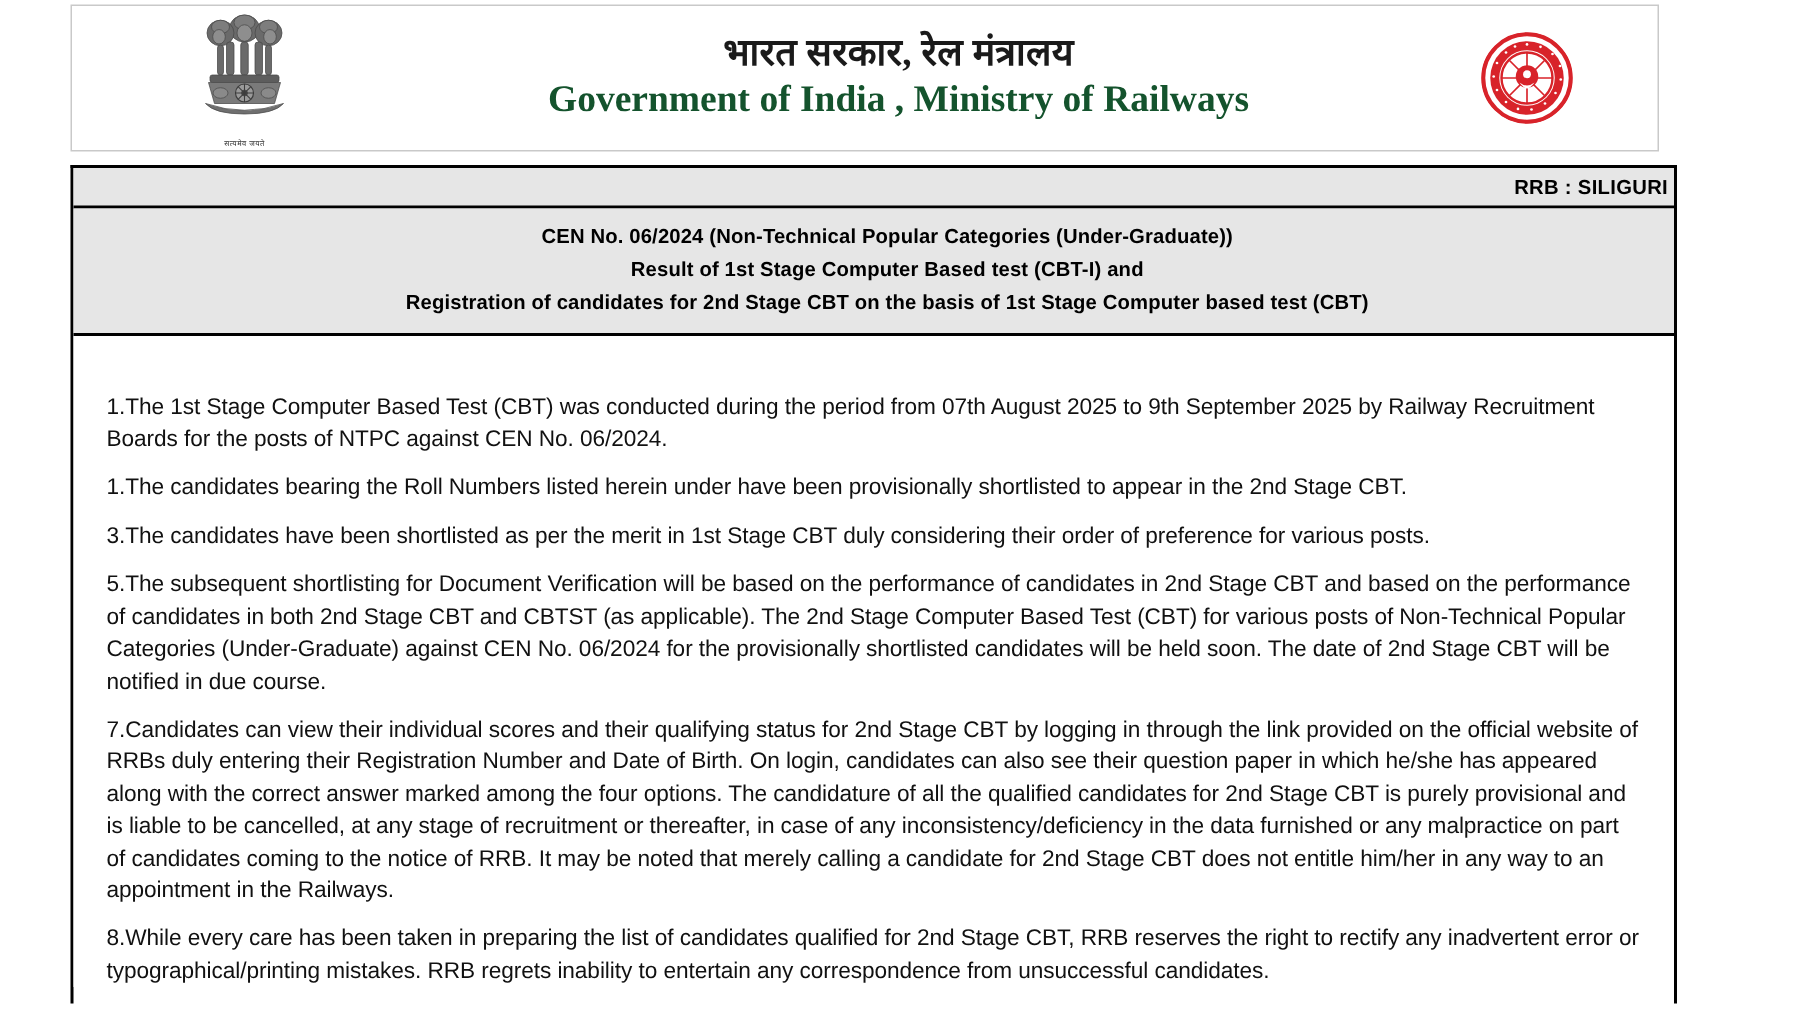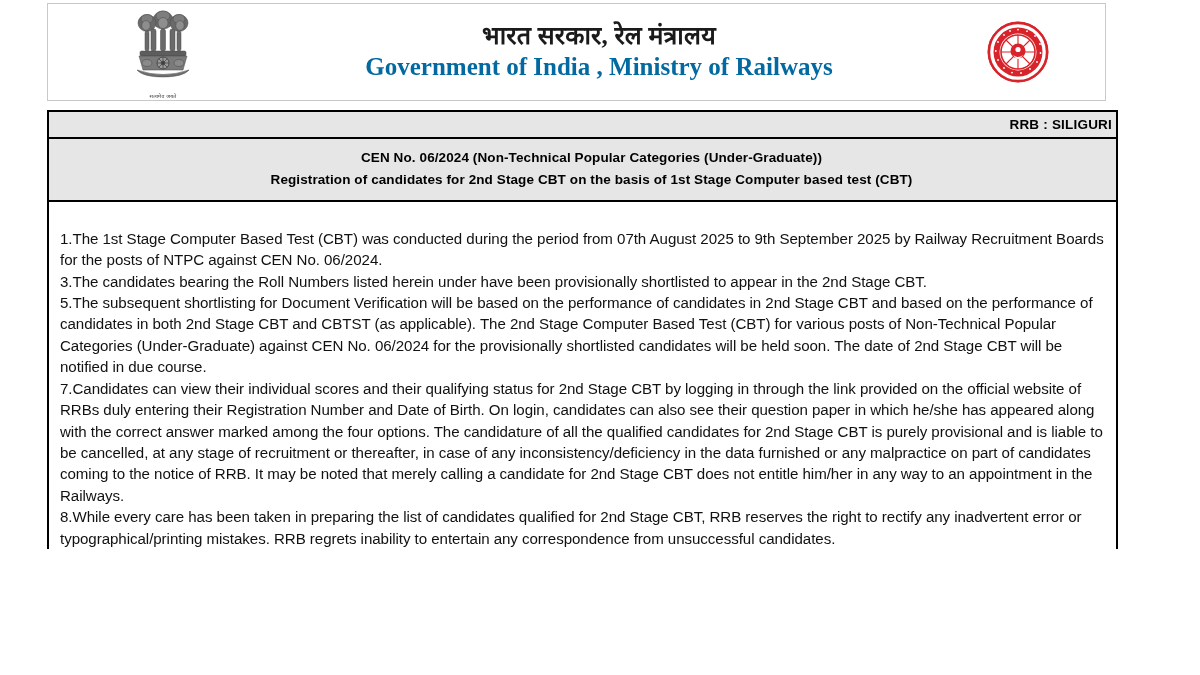--- a/index.html
+++ b/index.html
@@ -56,21 +56,21 @@
     font-weight: 700;
     line-height: 1.15;
     color: #1a1a1a;
     letter-spacing: 0.2px;
   }
   .english-title {
     font-family: "Liberation Serif", serif;
     font-size: 25px;
     font-weight: 700;
     line-height: 1.2;
-    color: #0369a1;
+    color: #14532d;
     margin-top: 2px;
   }
 
   .railways-slot {
     width: 175px;
     display: flex;
     align-items: center;
     justify-content: center;
     flex: 0 0 auto;
   }
@@ -116,21 +116,21 @@
   }
 
   .body-text {
     font-size: 15.1px;
     line-height: 1.42;
     color: #111111;
     text-align: left;
     letter-spacing: -0.05px;
   }
   .body-text p {
-    margin: 0;
+    margin: 11px;
     padding: 0;
   }
 
   
   .emblem-caption {
     font-size: 5px;
     text-align: center;
     color: #333;
     margin-top: 1px;
     letter-spacing: 0.3px;
@@ -232,27 +232,29 @@
       </svg>
     </div>
   </div>
 
   <div class="main-table">
 
     <div class="rrb-row">RRB : SILIGURI</div>
 
     <div class="cen-row">
       <div class="cen-line">CEN No. 06/2024 (Non-Technical Popular Categories (Under-Graduate))</div>
+      <div class="cen-line">Result of 1st Stage Computer Based test (CBT-I) and</div>
       <div class="cen-line">Registration of candidates for 2nd Stage CBT on the basis of 1st Stage Computer based test (CBT)</div>
     </div>
 
     <div class="body-row">
       <div class="body-text">
         <p>1.The 1st Stage Computer Based Test (CBT) was conducted during the period from 07th August 2025 to 9th September 2025 by Railway Recruitment Boards for the posts of NTPC against CEN No. 06/2024.</p>
-        <p>3.The candidates bearing the Roll Numbers listed herein under have been provisionally shortlisted to appear in the 2nd Stage CBT.</p>
+        <p>1.The candidates bearing the Roll Numbers listed herein under have been provisionally shortlisted to appear in the 2nd Stage CBT.</p>
+        <p>3.The candidates have been shortlisted as per the merit in 1st Stage CBT duly considering their order of preference for various posts.</p>
         <p>5.The subsequent shortlisting for Document Verification will be based on the performance of candidates in 2nd Stage CBT and based on the performance of candidates in both 2nd Stage CBT and CBTST (as applicable). The 2nd Stage Computer Based Test (CBT) for various posts of Non-Technical Popular Categories (Under-Graduate) against CEN No. 06/2024 for the provisionally shortlisted candidates will be held soon. The date of 2nd Stage CBT will be notified in due course.</p>
         <p>7.Candidates can view their individual scores and their qualifying status for 2nd Stage CBT by logging in through the link provided on the official website of RRBs duly entering their Registration Number and Date of Birth. On login, candidates can also see their question paper in which he/she has appeared along with the correct answer marked among the four options. The candidature of all the qualified candidates for 2nd Stage CBT is purely provisional and is liable to be cancelled, at any stage of recruitment or thereafter, in case of any inconsistency/deficiency in the data furnished or any malpractice on part of candidates coming to the notice of RRB. It may be noted that merely calling a candidate for 2nd Stage CBT does not entitle him/her in any way to an appointment in the Railways.</p>
         <p>8.While every care has been taken in preparing the list of candidates qualified for 2nd Stage CBT, RRB reserves the right to rectify any inadvertent error or typographical/printing mistakes. RRB regrets inability to entertain any correspondence from unsuccessful candidates.</p>
 
       </div>
     </div>
 
   </div>
 
 </div>

